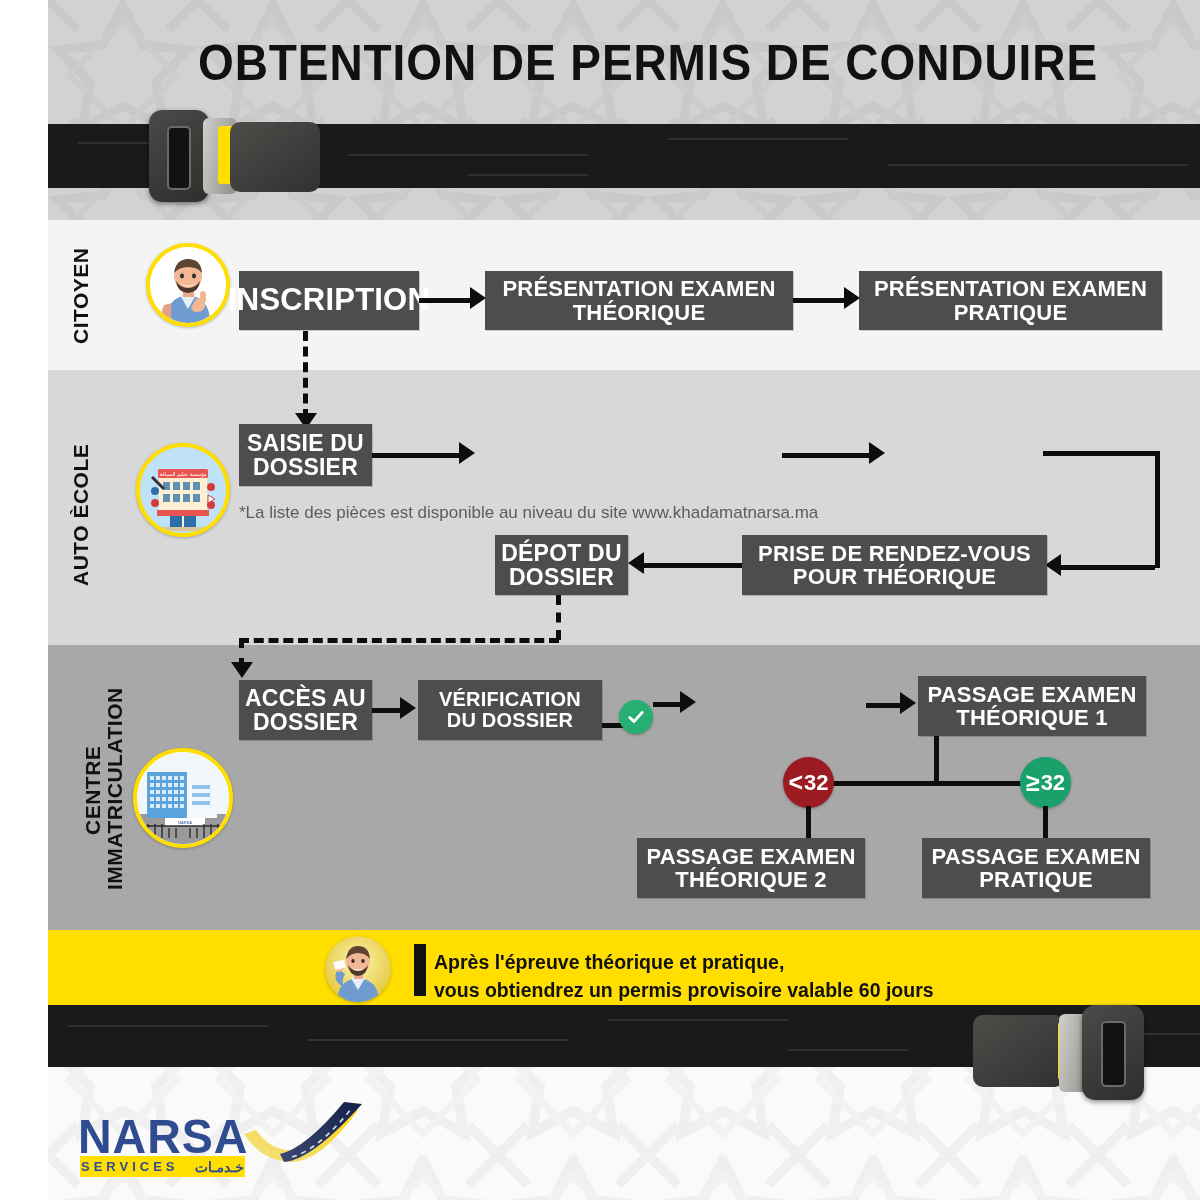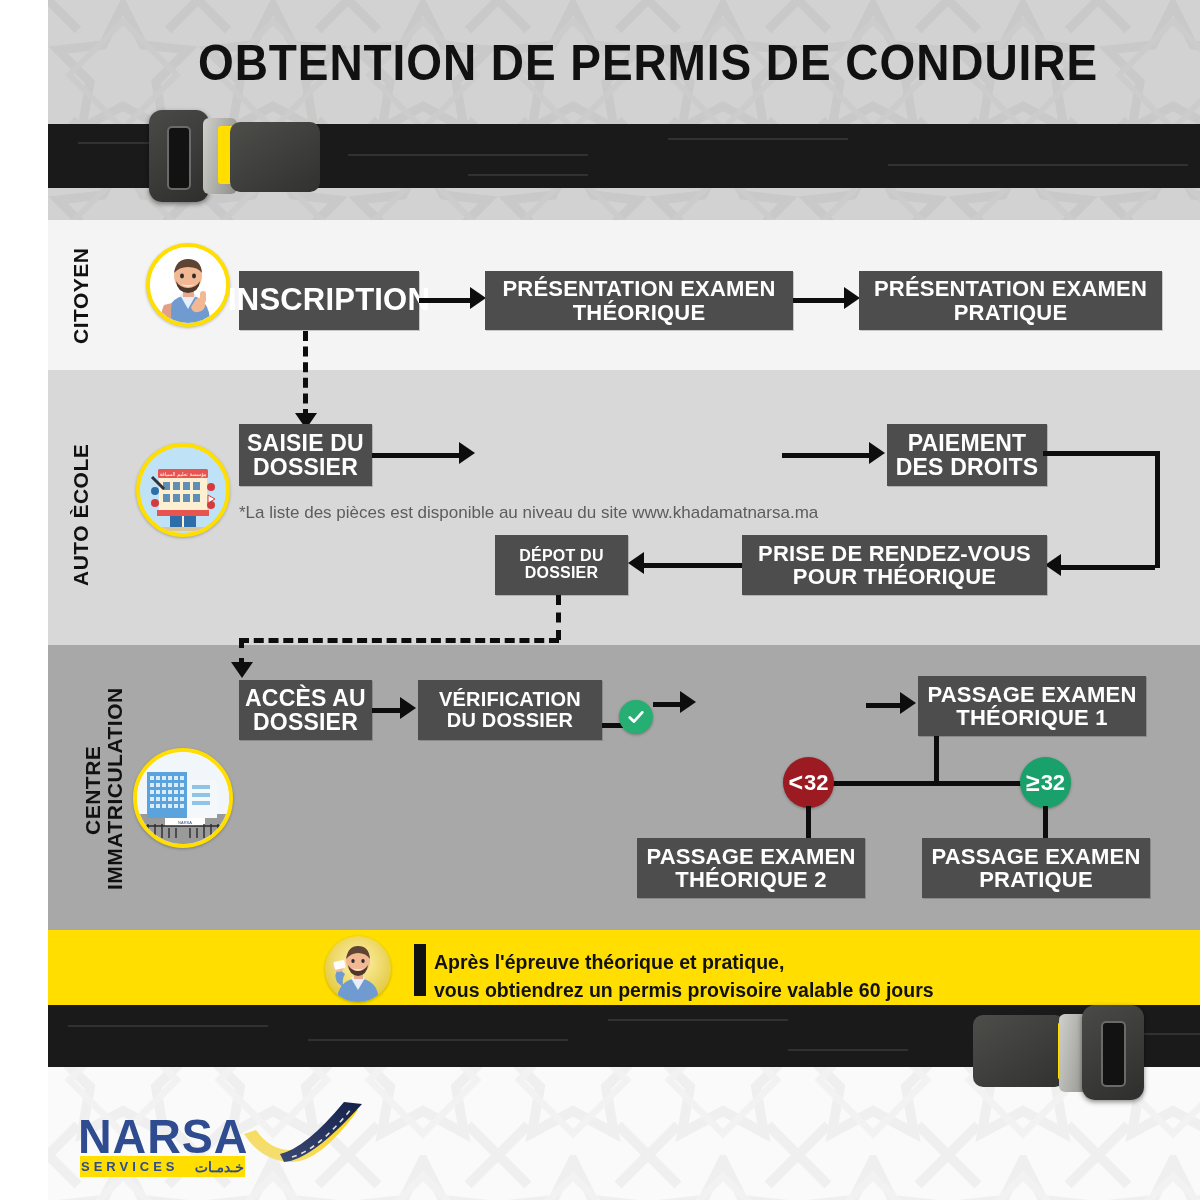--- a/index.html
+++ b/index.html
@@ -275,41 +275,37 @@
 DOSSIER</span>
   </div>
 
   <div class="ln h" style="left:324px;top:453px;width:91px;"></div>
   <div class="arw right" style="left:411px;top:442px;"></div>
 
 
   <div class="ln h" style="left:734px;top:453px;width:91px;"></div>
   <div class="arw right" style="left:821px;top:442px;"></div>
 
-  <div class="box" style="left:839px;top:424px;width:160px;height:62px;font-size:23px;">
-    <span>PAIEMENT
-DES DROITS</span>
-  </div>
 
   <div class="ln h" style="left:995px;top:451px;width:117px;"></div>
   <div class="ln v" style="left:1107px;top:451px;height:117px;"></div>
   <div class="ln h" style="left:1013px;top:565px;width:94px;"></div>
   <div class="arw left" style="left:997px;top:554px;"></div>
 
   <div class="footnote" style="left:191px;top:503px;">*La liste des pièces est disponible au niveau du site www.khadamatnarsa.ma</div>
 
   <div class="box" style="left:694px;top:535px;width:305px;height:60px;font-size:22px;">
     <span>PRISE DE RENDEZ-VOUS
 POUR THÉORIQUE</span>
   </div>
 
   <div class="ln h" style="left:596px;top:563px;width:98px;"></div>
   <div class="arw left" style="left:580px;top:552px;"></div>
 
-  <div class="box" style="left:447px;top:535px;width:133px;height:60px;font-size:16px;">
+  <div class="box" style="left:447px;top:535px;width:133px;height:60px;font-size:23px;">
     <span>DÉPOT DU
 DOSSIER</span>
   </div>
 
   <div class="dash v" style="left:508px;top:595px;height:45px;"></div>
   <div class="dash h" style="left:191px;top:638px;width:320px;"></div>
   <div class="dash v" style="left:191px;top:638px;height:30px;"></div>
   <div class="arw down" style="left:183px;top:662px;"></div>
 
   <div class="lane-label" style="left:34px;top:690px;height:200px;font-size:21px;">CENTRE

